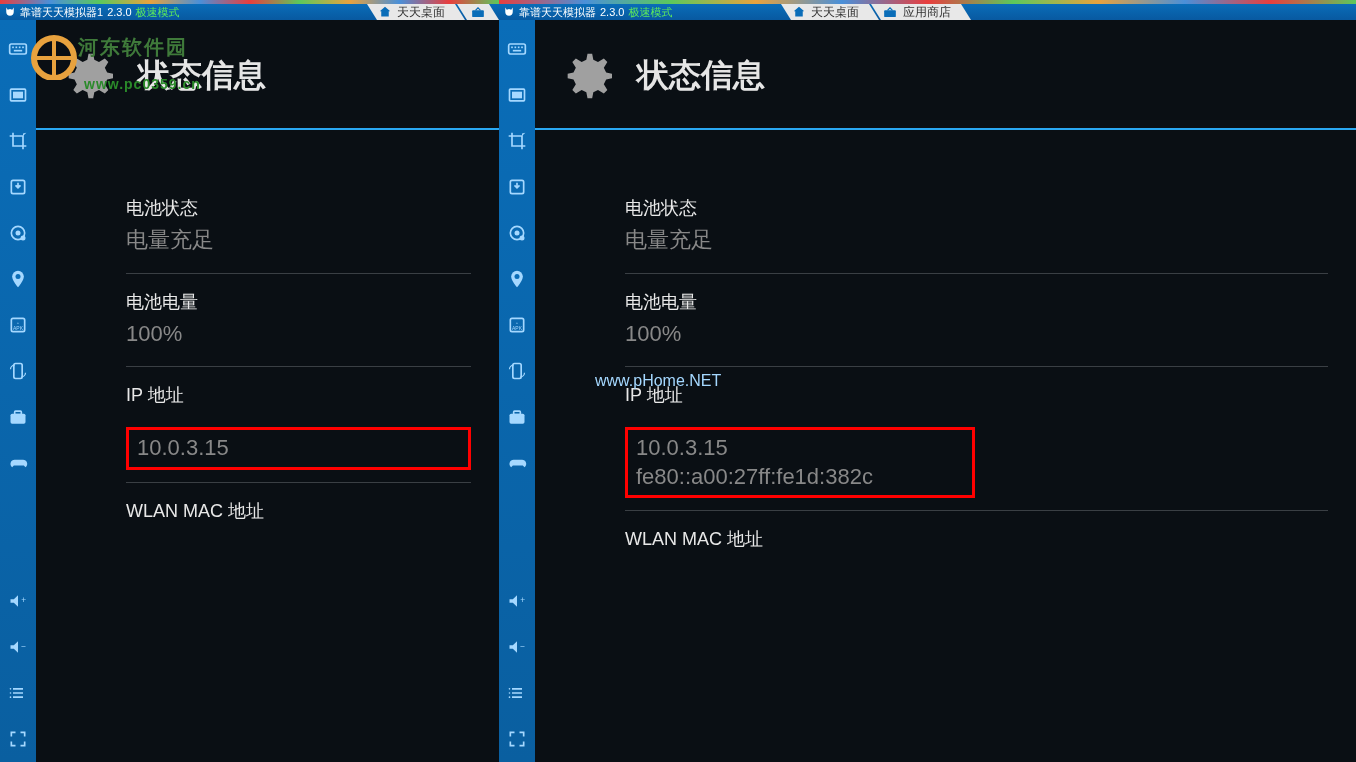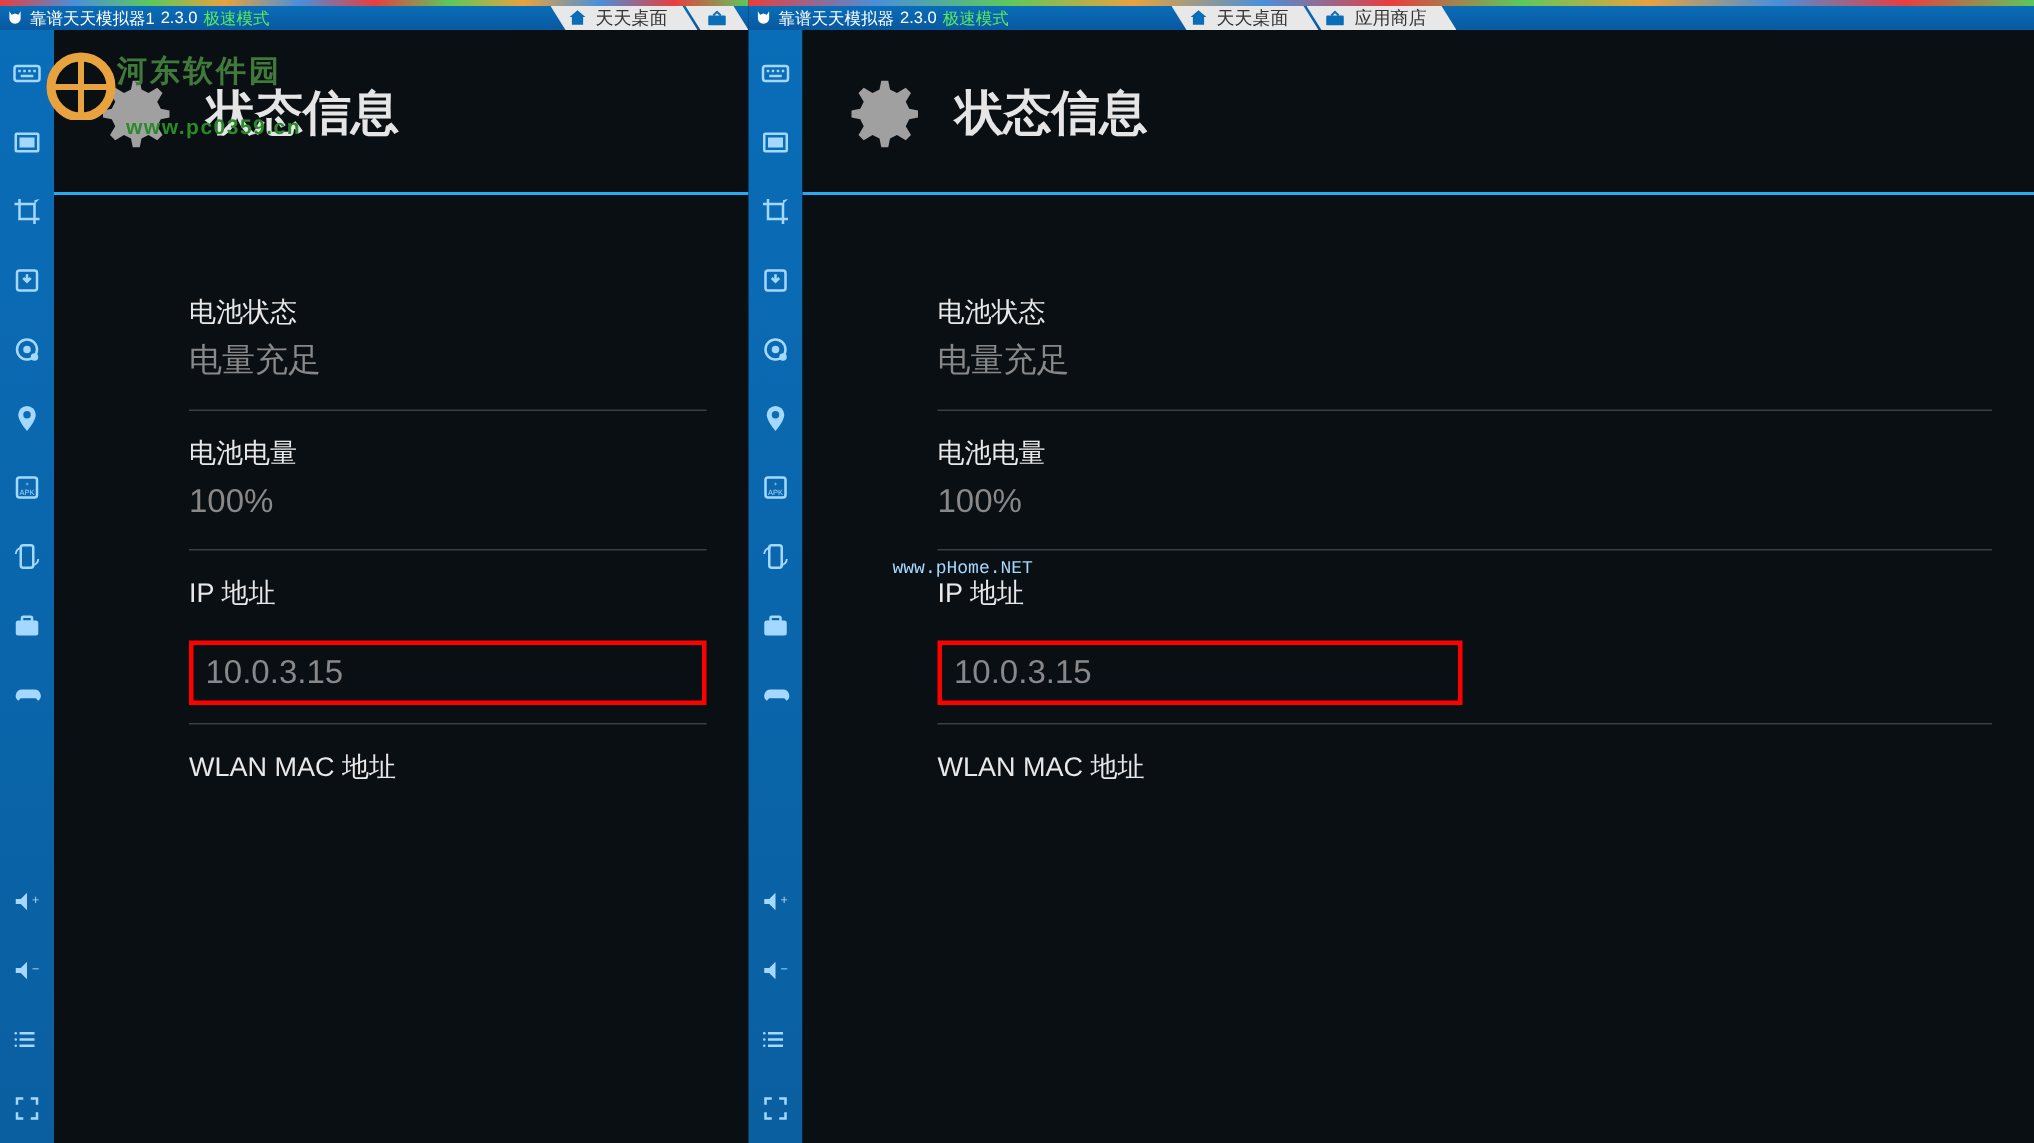--- a/index.html
+++ b/index.html
@@ -166,23 +166,23 @@
     .redbox {
       border: 3px solid #f00;
       margin-top: 20px;
       padding: 4px 8px;
     }
     
     
     .watermark {
       position: absolute;
       color: #888;
-      font-size: 12px;
+      font-size: 16px;
       pointer-events: none;
-      font-family: Liberation Mono, monospace;
+      font-family: Liberation Sans, sans-serif;
     }
     .wm-logo {
       position: absolute;
       top: 12px;
       left: -6px;
       pointer-events: none;
     }
     .wm-logo svg { width: 58px; height: 48px; }
     .wm-text1 {
       position: absolute;
@@ -516,20 +516,21 @@
         <div class="info-divider"></div>
         <div class="info-row">
           <div class="info-label">电池电量</div>
           <div class="info-value">100%</div>
         </div>
         <div class="info-divider"></div>
         <div class="info-row" style="padding-bottom:12px;">
           <div class="info-label">IP 地址</div>
           <div class="redbox" style="max-width:350px;">
             <div class="info-value">10.0.3.15</div>
+            <div class="info-value">fe80::a00:27ff:fe1d:382c</div>
           </div>
         </div>
         <div class="info-divider"></div>
         <div class="info-row">
           <div class="info-label">WLAN MAC 地址</div>
         </div>
       </div>
     </div>
   </div>
 </div>

